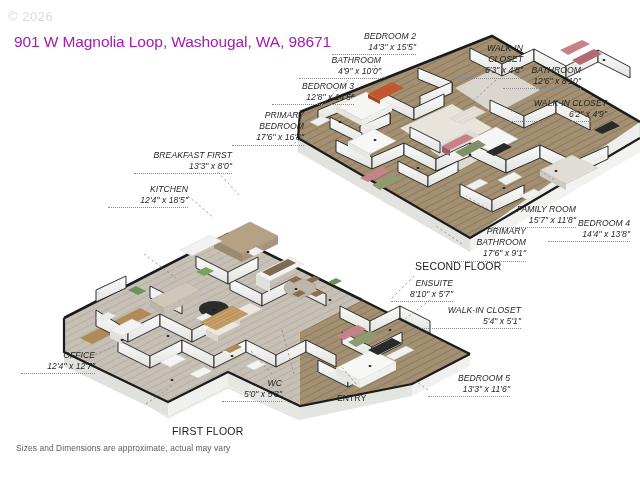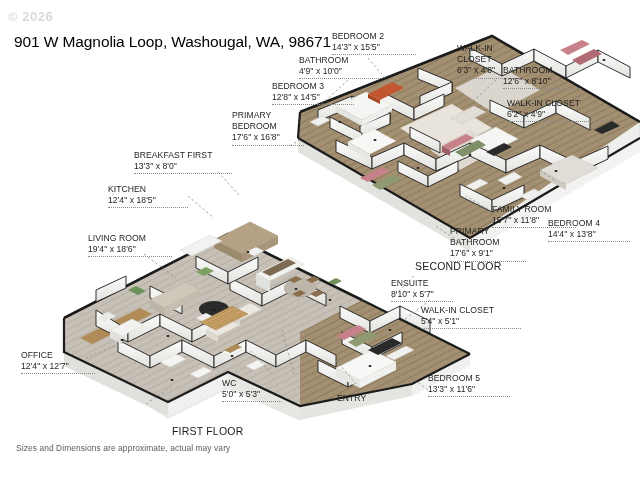--- a/index.html
+++ b/index.html
@@ -12,27 +12,27 @@
   #stage {
     position: relative;
     width: 640px; height: 480px;
     background: #ffffff;
   }
 
   
   #watermark {
     position: absolute; left: 8px; top: 9px;
     font-size: 13px; letter-spacing: .5px;
-    color: #dadada; font-weight: 700;
+    color: #dadada; font-weight: 400;
     white-space: nowrap;
   }
   #title {
     position: absolute; left: 14px; top: 33px;
     font-size: 15.5px; font-weight: 400;
-    color: #000000; letter-spacing: -0.1px;
+    color: #a21caf; letter-spacing: -0.1px;
     white-space: nowrap;
   }
   #disclaimer {
     position: absolute; left: 16px; top: 443px;
     font-size: 8.4px; color: #5b5b5b;
     letter-spacing: .1px; white-space: nowrap;
   }
 
   
   .floor-caption {
@@ -51,21 +51,21 @@
     white-space: nowrap;
     letter-spacing: .05px;
   }
   .room-label .nm { display: block; }
   .room-label .dim {
     display: block;
     border-bottom: 1px dotted #8a8a8a;
     padding-bottom: 1px;
   }
   .room-label.ta-l { text-align: left; }
-  .room-label.ta-c { text-align: left; }
+  .room-label.ta-c { text-align: right; font-style: italic; }
 
   
   #model { position: absolute; left: 0; top: 0; }
 </style>
 </head>
 <body>
 
 <div id="stage">
 
   <svg id="model" width="640" height="480" viewBox="0 0 640 480">
@@ -440,24 +440,20 @@
     <span class="nm">WC</span>
     <span class="dim">5'0" x 5'3"</span>
   </div>
 
 
   <div class="room-label ta-c" style="left:21px; top:350px; width:74px;">
     <span class="nm">OFFICE</span>
     <span class="dim">12'4" x 12'7"</span>
   </div>
 
-  <div class="room-label ta-c" style="left:88px; top:233px; width:84px;">
-    <span class="nm">LIVING ROOM</span>
-    <span class="dim">19'4" x 18'6"</span>
-  </div>
 
   <div class="room-label ta-c" style="left:108px; top:184px; width:80px;">
     <span class="nm">KITCHEN</span>
     <span class="dim">12'4" x 18'5"</span>
   </div>
 
   <div class="room-label ta-c" style="left:134px; top:150px; width:98px;">
     <span class="nm">BREAKFAST FIRST</span>
     <span class="dim">13'3" x 8'0"</span>
   </div>

